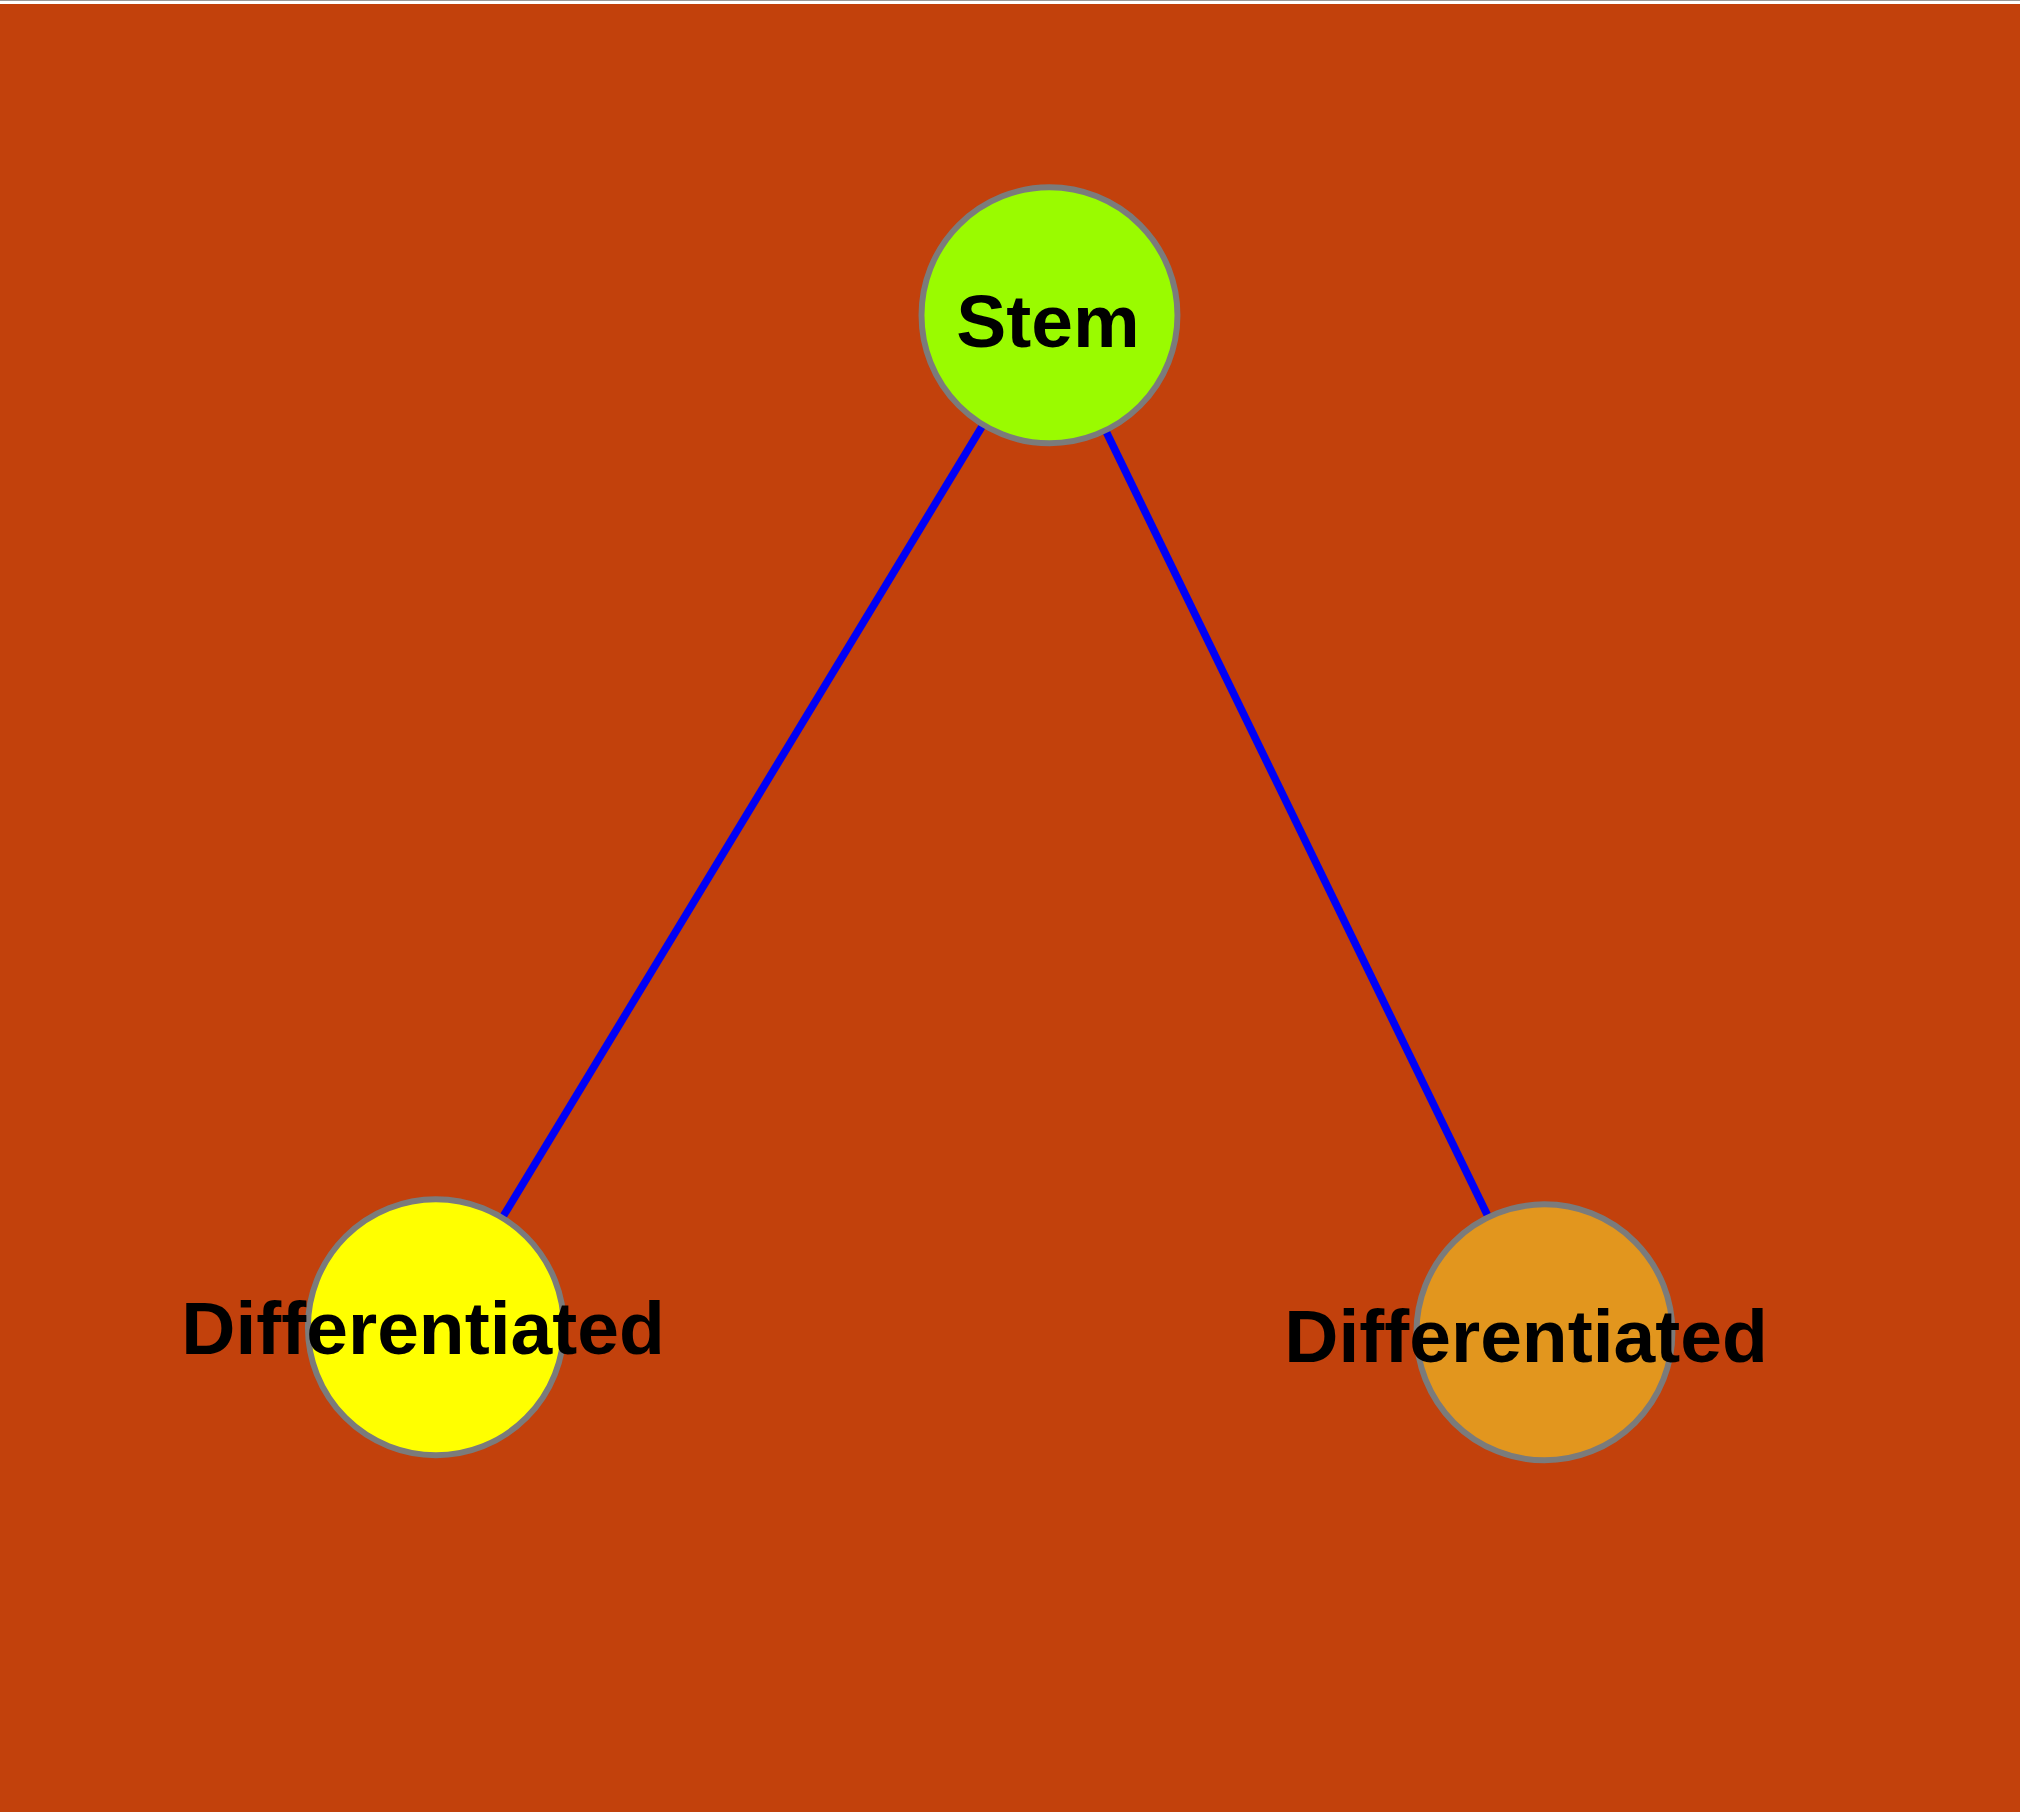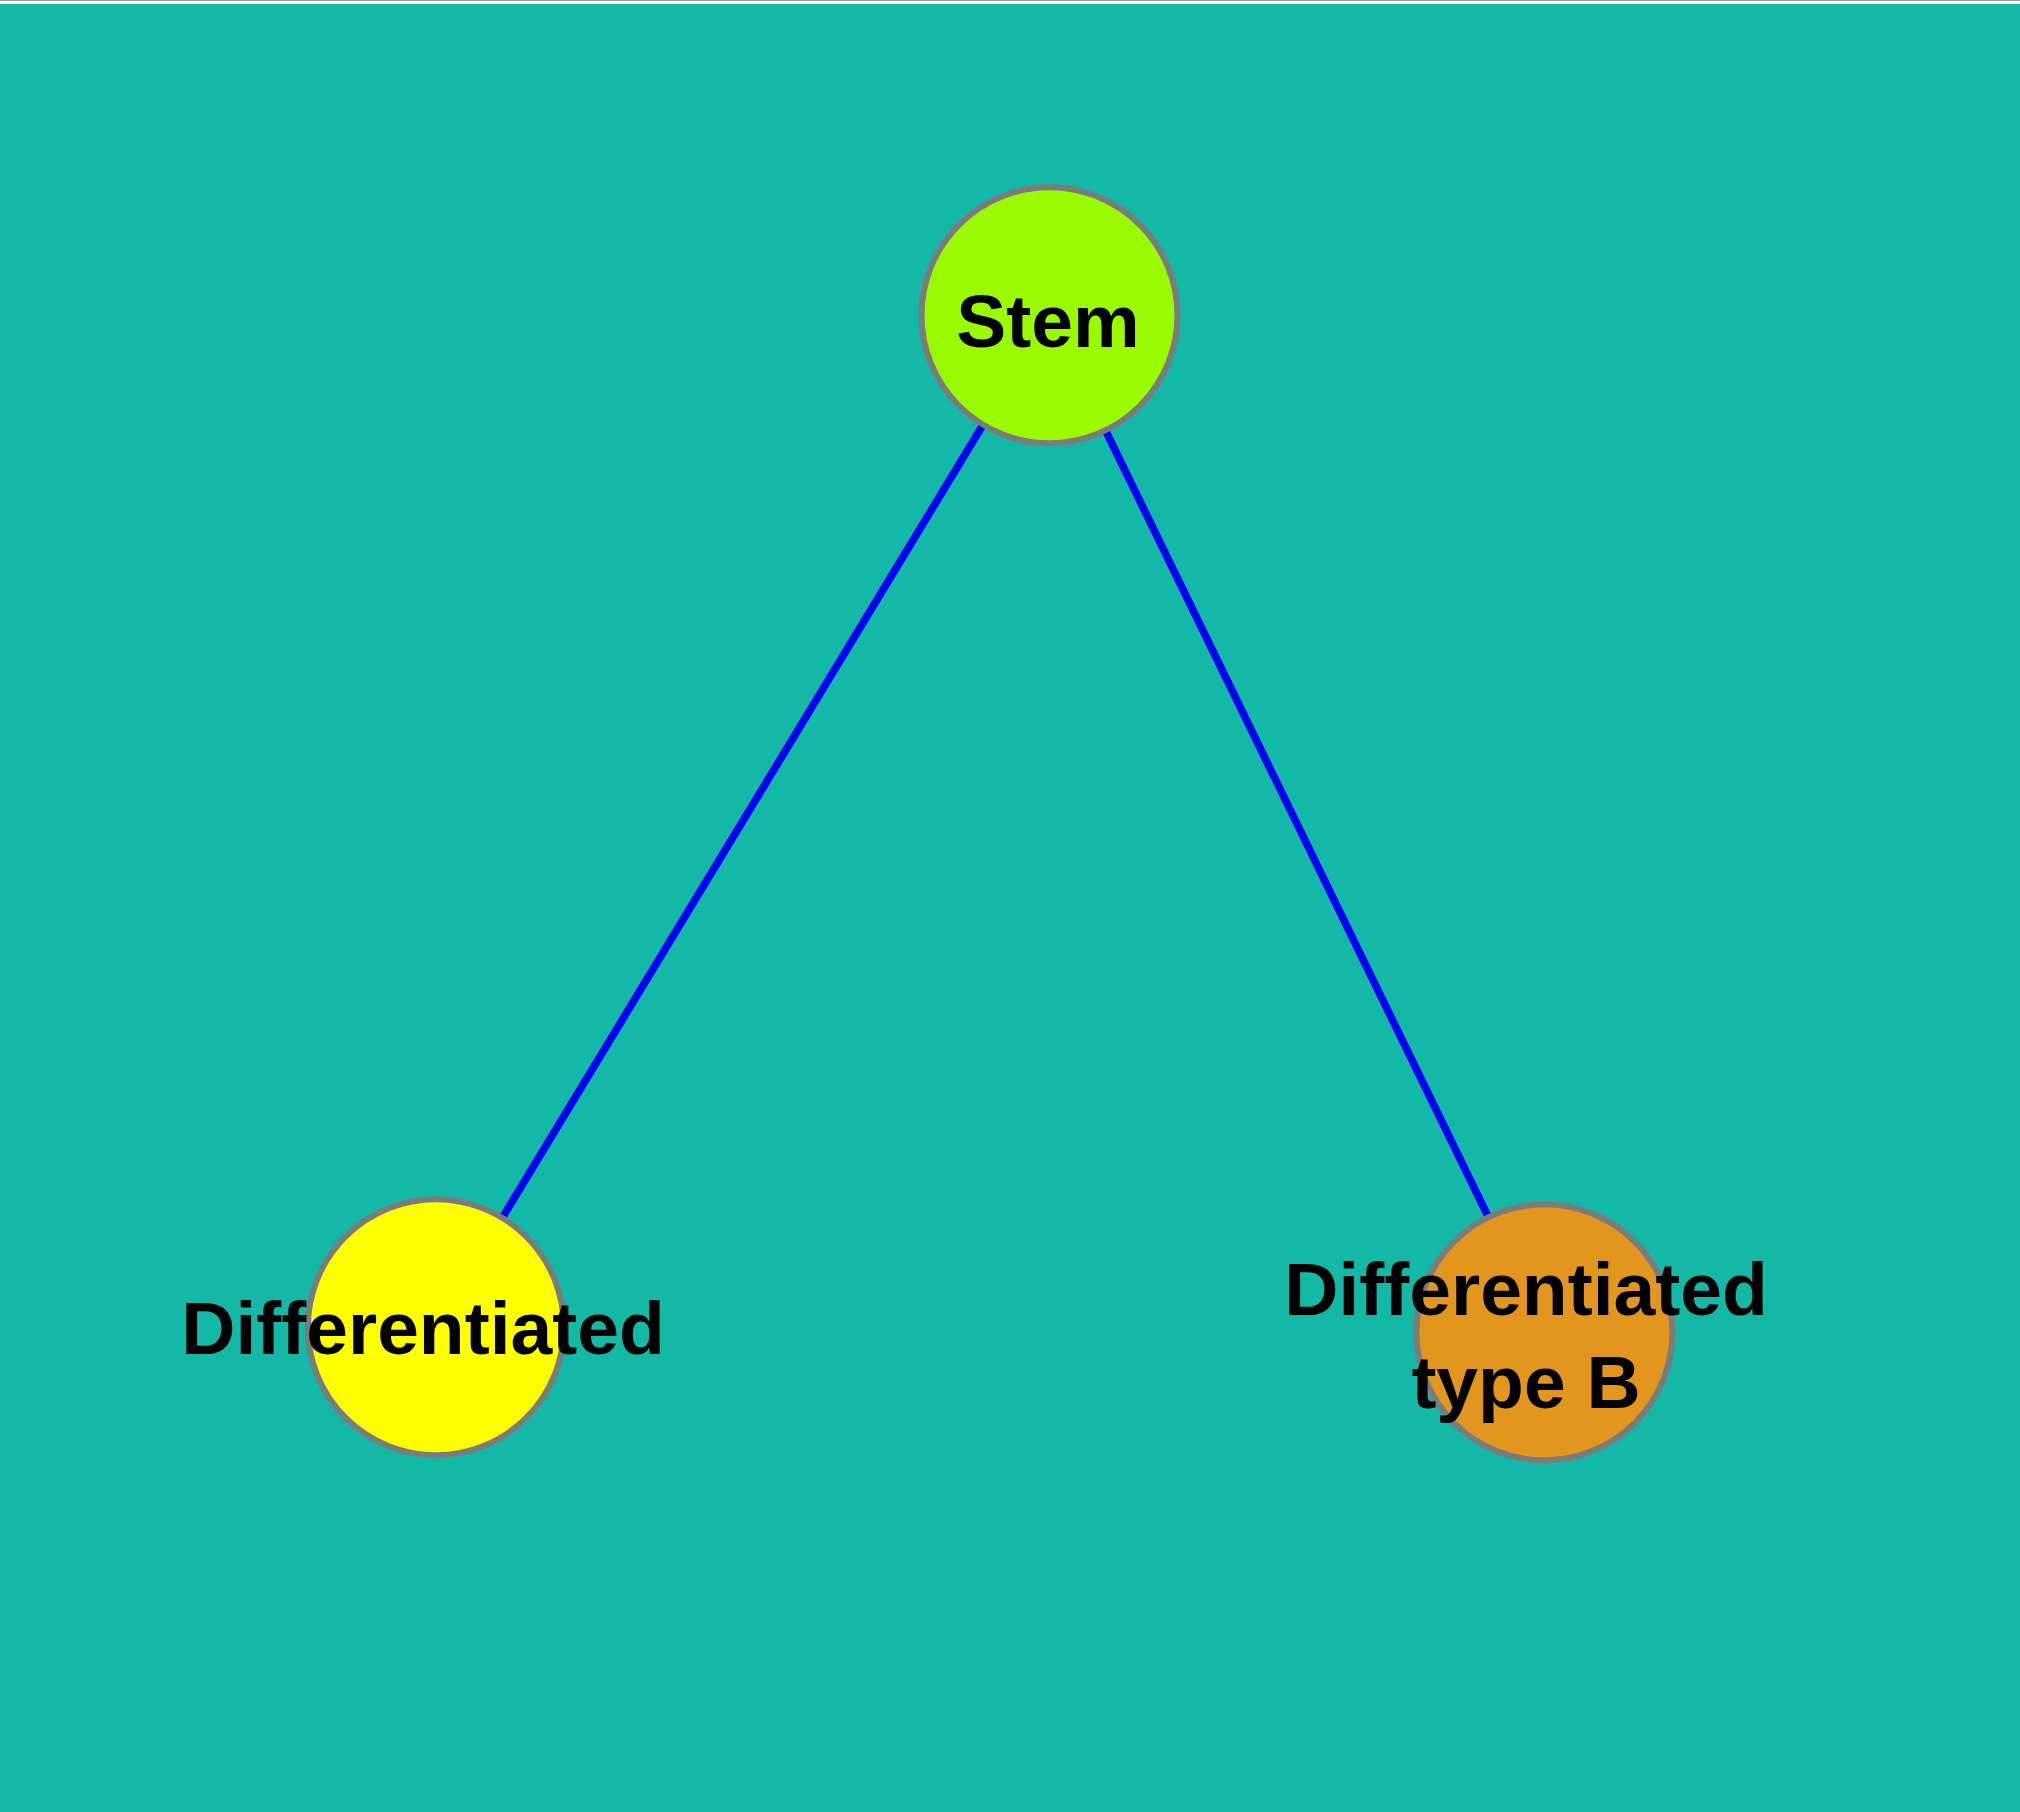--- a/index.html
+++ b/index.html
@@ -47,21 +47,21 @@
     color: #000000;
     white-space: nowrap;
     z-index: 2;
     pointer-events: none;
   }
   .node-label .line { display: block; }
 </style>
 </head>
 <body>
 
-<div class="canvas" style="background: #14b8a6;">
+<div class="canvas" style="background: #c2410c;">
 
   <div class="top-border-line" style="background: rgb(154, 154, 154);"></div>
   <div class="top-border-strip" style="background: rgb(255, 255, 255);"></div>
 
   <svg class="graph" width="2021" height="1812" viewBox="0 0 2384 2138">
 
     <line x1="1238" y1="372" x2="514" y2="1566" stroke-width="9" stroke="#0000f5"></line>
     <line x1="1238" y1="372" x2="1822" y2="1572" stroke-width="9" stroke="#0000f5"></line>
 
     <circle cx="1238" cy="372" r="151" stroke-width="7" fill="#9afb00" stroke="#7b7b7b"></circle>
@@ -72,17 +72,16 @@
   <div class="node-label" style="left:1048px; top:321px;">
     <span class="line">Stem</span>
   </div>
 
   <div class="node-label" style="left:423px; top:1328px;">
     <span class="line">Differentiated</span>
   </div>
 
   <div class="node-label" style="left:1526px; top:1336px;">
     <span class="line">Differentiated</span>
-    <span class="line">type B</span>
   </div>
 
 </div>
 
 
 </body></html>

